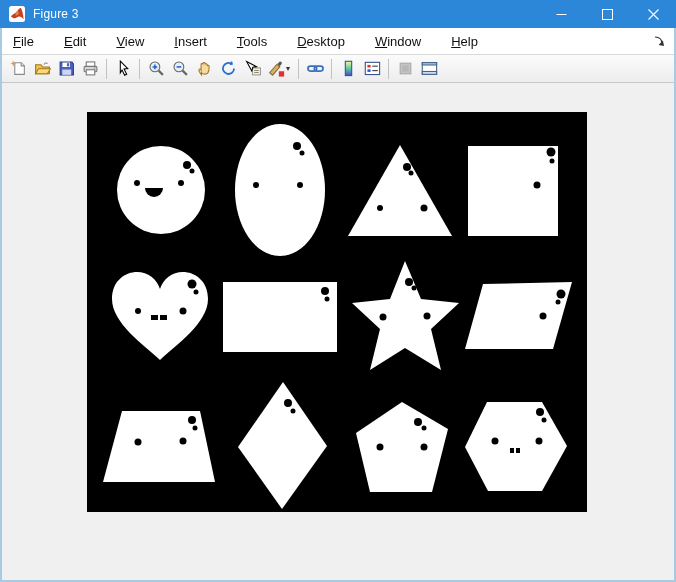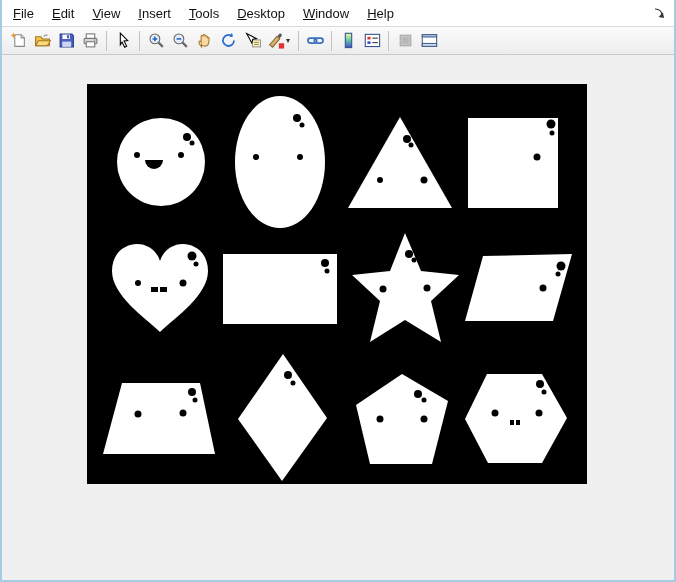--- a/index.html
+++ b/index.html
@@ -13,21 +13,21 @@
   .titlebar .title { font-size:12px; letter-spacing:.2px; }
   .win-controls { margin-left:auto; display:flex; height:100%; }
   .win-btn { width:46px; height:100%; display:flex; align-items:center; justify-content:center; cursor:default; }
   .win-btn svg { display:block; }
 
   
   .frame { flex:1; border:2px solid #A6CBE2; border-top:none; display:flex; flex-direction:column; min-height:0; }
 
   
   .menubar { height:27px; flex:none; background:#ffffff; border-bottom:1px solid #d9d9d9;
-             display:flex; align-items:center; padding-left:2px; font-size:13px; color:#111; }
+             display:flex; align-items:center; padding-left:2px; font-size:13px; color:#111;gap:12px; }
   .menu-item { padding:4px 9px; cursor:default; }
   .menu-item .acc { text-decoration:underline; }
   .menu-dock { margin-left:auto; margin-right:9px; width:12px; height:12px; }
 
   
   .toolbar { height:28px; flex:none; background:linear-gradient(#fbfbfb,#ededed);
              border-bottom:1px solid #c8c8c8; display:flex; align-items:center; padding-left:4px; }
   .tool-btn { width:24px; height:23px; display:flex; align-items:center; justify-content:center; border-radius:2px; }
   .tool-btn svg { width:17px; height:17px; display:block; }
   .tool-btn.disabled { opacity:.85; }
@@ -37,20 +37,47 @@
   
   .figure-area { flex:1; position:relative; min-height:0; }
   .canvas { position:absolute; left:85px; top:29px; width:500px; height:400px; }
   .canvas svg { display:block; width:500px; height:400px; }
 </style>
 </head>
 <body>
 
 <div class="window">
 
+  <div class="titlebar" style="background: rgb(44, 135, 217); color: rgb(255, 255, 255);">
+    <span class="app-icon">
+      <svg viewBox="0 0 16 16">
+        <rect width="16" height="16" rx="2.5" fill="#fdfdfd"></rect>
+        <path d="M1.8 10.2c2-1 3-3 4.6-3.1L9 4.3c.9-1.6 2.1-2.7 3.1-2.1 1.5 3 2 6.9 2.5 11-1.5-1.6-3.4-3.1-4.9-2.6-1.5.5-2.6 1.7-4.1 1.7-1 0-2.7-.9-3.8-2.1z" fill="#c5402a"></path>
+        <path d="M6.4 7.1L9 4.3c.4 1.4.7 2.5.9 3.7-1.1.6-2 1.6-3 1.6-.4-1-.6-1.7-.5-2.5z" fill="#e8823c"></path>
+      </svg>
+    </span>
+    <span class="title">Figure 3</span>
+    <div class="win-controls">
+      <div class="win-btn">
+        <svg width="11" height="11" viewBox="0 0 11 11">
+            <path d="M0.5 5.5h10" stroke="#fff" stroke-width="1"></path>
+          </svg>
+      </div>
+      <div class="win-btn">
+        <svg width="11" height="11" viewBox="0 0 11 11">
+            <rect x="0.5" y="0.5" width="10" height="10" fill="none" stroke="#fff" stroke-width="1"></rect>
+          </svg>
+      </div>
+      <div class="win-btn">
+        <svg width="11" height="11" viewBox="0 0 11 11">
+            <path d="M0.5 0.5l10 10M10.5 0.5l-10 10" stroke="#fff" stroke-width="1.1"></path>
+          </svg>
+      </div>
+    </div>
+  </div>
 
   <div class="frame" style="border-color: rgb(166, 203, 226);">
 
     <div class="menubar">
 
       <div class="menu-item"><span class="acc">F</span>ile</div>
         <div class="menu-item"><span class="acc">E</span>dit</div>
         <div class="menu-item"><span class="acc">V</span>iew</div>
         <div class="menu-item"><span class="acc">I</span>nsert</div>
         <div class="menu-item"><span class="acc">T</span>ools</div>

